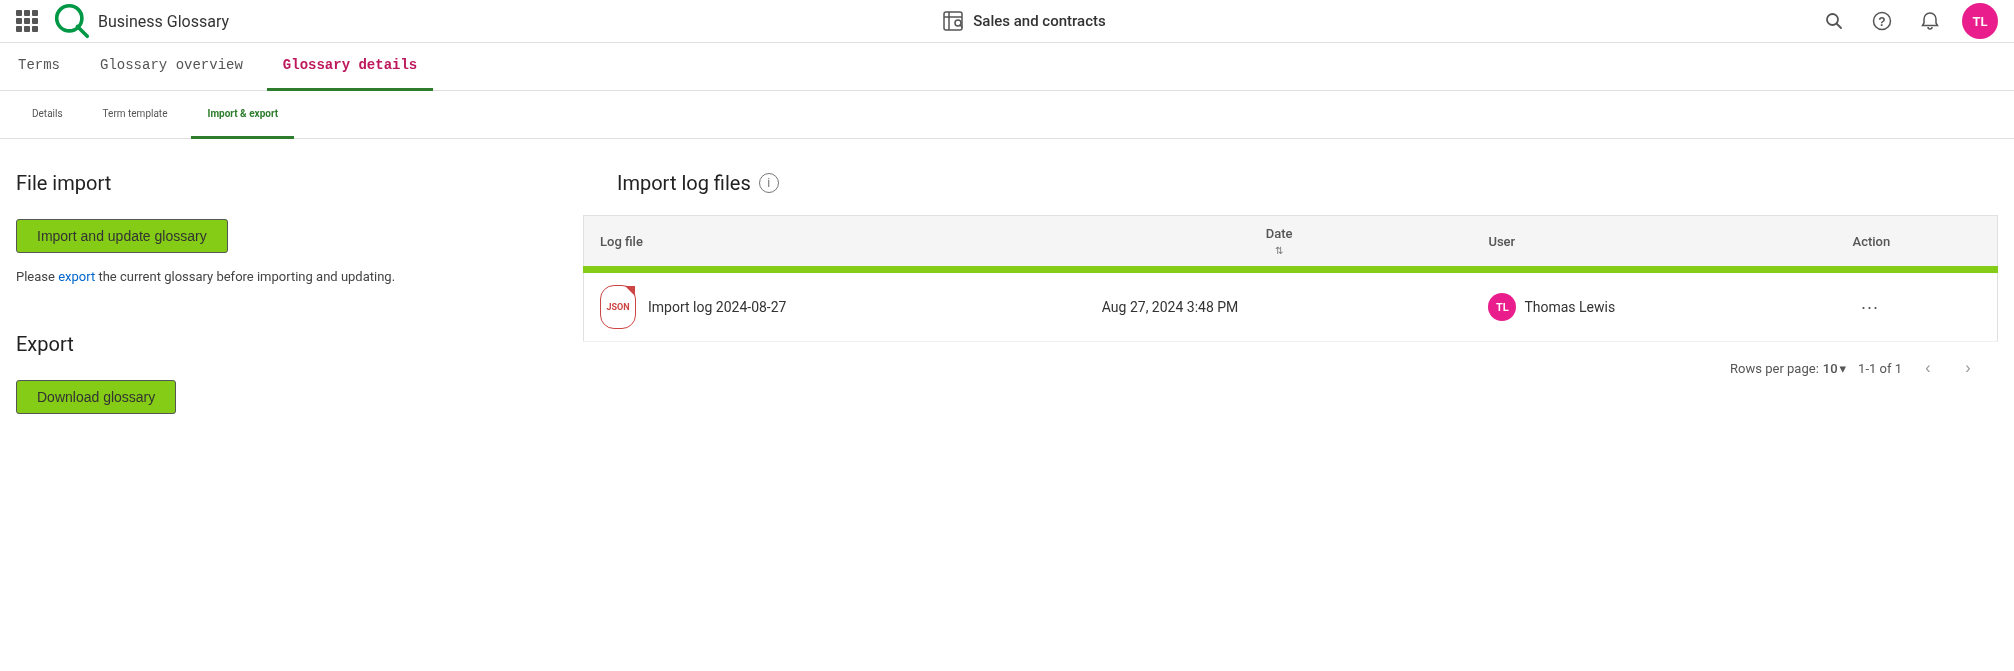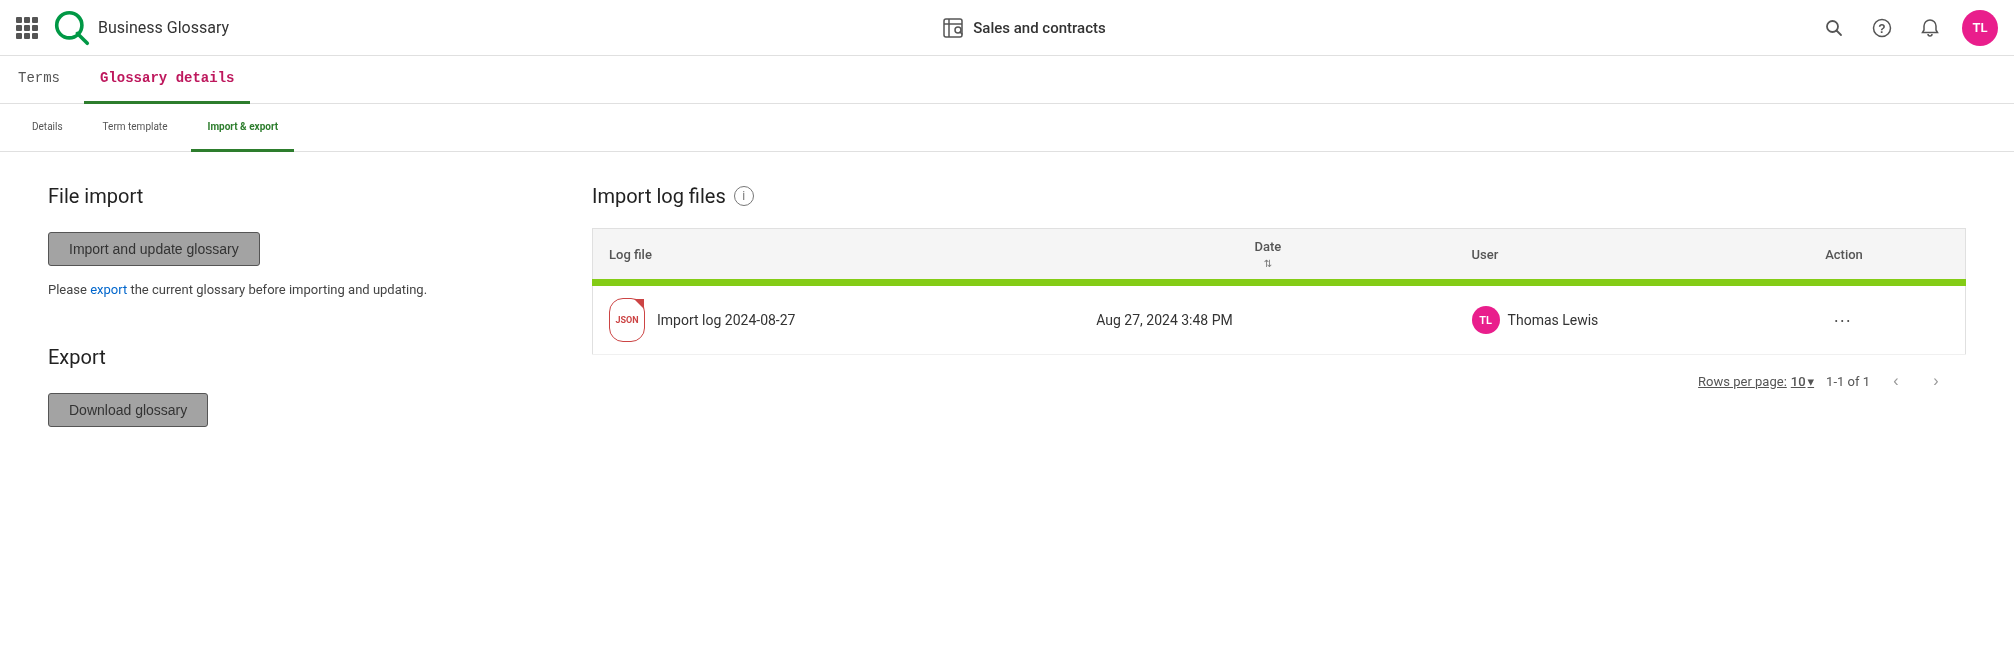--- a/index.html
+++ b/index.html
@@ -2,21 +2,21 @@
 <html><head>
   <meta charset="utf-8">
   <style>
     * { box-sizing: border-box; margin: 0; padding: 0; }
     body { font-family: -apple-system, BlinkMacSystemFont, 'Segoe UI', Roboto, sans-serif; background: #fff; color: #333; font-size: 14px; }
 
     
     .top-nav {
       display: flex;
       align-items: center;
-      height: 56px;
+      height: 43px;
       padding: 0 16px;
       border-bottom: 1px solid #e0e0e0;
       background: #fff;
     }
     .top-nav-left {
       display: flex;
       align-items: center;
       gap: 16px;
     }
     .grid-icon {
@@ -145,39 +145,39 @@
     }
     .sub-tab.active {
       color: #2d7d2d;
       border-bottom: 3px solid #2d7d2d;
       font-weight: 700;
     }
 
     
     .main-content {
       display: flex;
-      padding: 32px 48px;
-      gap: 44px;
+      padding: 32px 16px;
+      gap: 67px;
       min-height: calc(100vh - 160px);
     }
 
     
     .left-panel {
       flex: 0 0 500px;
       max-width: 500px;
     }
     .section-title {
       font-size: 20px;
       font-weight: 400;
       color: #222;
       margin-bottom: 24px;
     }
     .outline-button {
       border: 1px solid #555;
-      background: #a3a3a3;
+      background: #84cc16;
       color: #333;
       padding: 8px 20px;
       font-size: 14px;
       cursor: pointer;
       border-radius: 3px;
       font-weight: 500;
     }
     .export-note {
       margin-top: 16px;
       font-size: 13px;
@@ -193,20 +193,21 @@
 
     
     .right-panel {
       flex: 1;
     }
     .log-header {
       display: flex;
       align-items: center;
       gap: 8px;
       margin-bottom: 20px;
+      margin-left: 34px;
     }
     .log-title {
       font-size: 20px;
       font-weight: 400;
       color: #222;
     }
     .info-icon {
       width: 20px;
       height: 20px;
       border: 1.5px solid #777;
@@ -317,21 +318,20 @@
       justify-content: flex-end;
       gap: 12px;
       padding: 12px 16px;
       font-size: 13px;
       color: #555;
     }
     .rows-per-page {
       display: flex;
       align-items: center;
       gap: 4px;
-      text-decoration: underline;
     }
     .rows-dropdown {
       display: flex;
       align-items: center;
       gap: 2px;
       cursor: pointer;
       font-weight: 500;
     }
     .page-nav-btn {
       width: 28px;
@@ -406,20 +406,23 @@
         <path d="M8 16a2 2 0 0 0 4 0" stroke="#555" stroke-width="1.5" fill="none"></path>
       </svg>
     </button>
     <div class="avatar">TL</div>
   </div>
 </div>
 
 <div class="main-tabs">
   <div class="main-tab">
     <span>Terms</span>
+  </div>
+  <div class="main-tab">
+    <span>Glossary overview</span>
   </div>
   <div class="main-tab active">
     <span>Glossary details</span>
   </div>
 </div>
 
 <div class="sub-tabs">
   <div class="sub-tab">
     <span>Details</span>
   </div>

